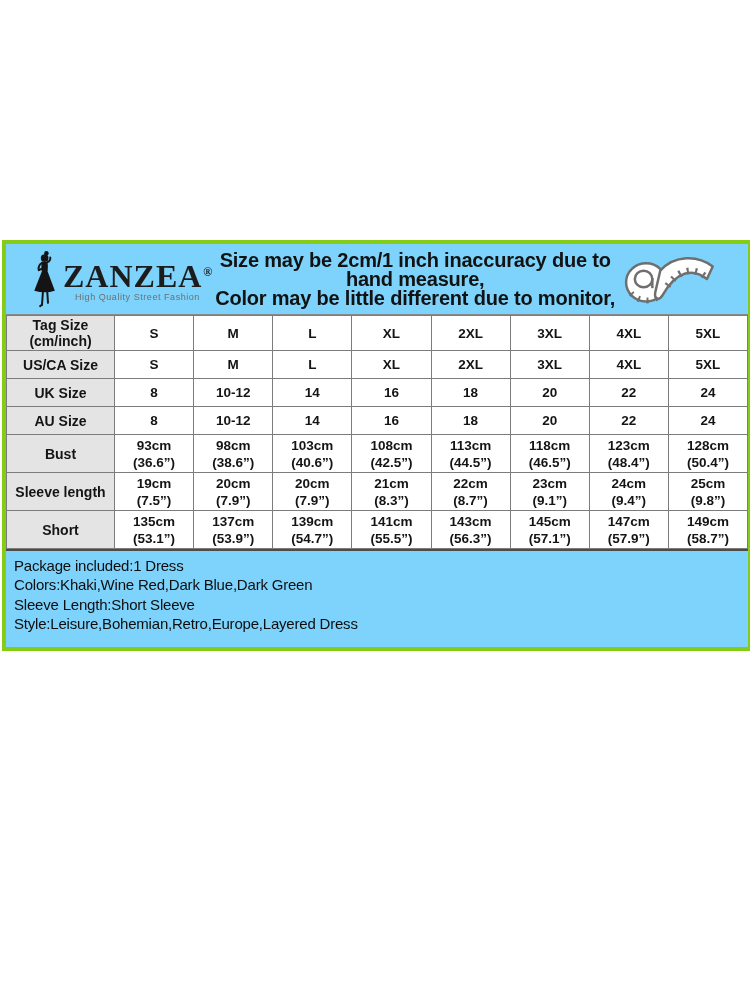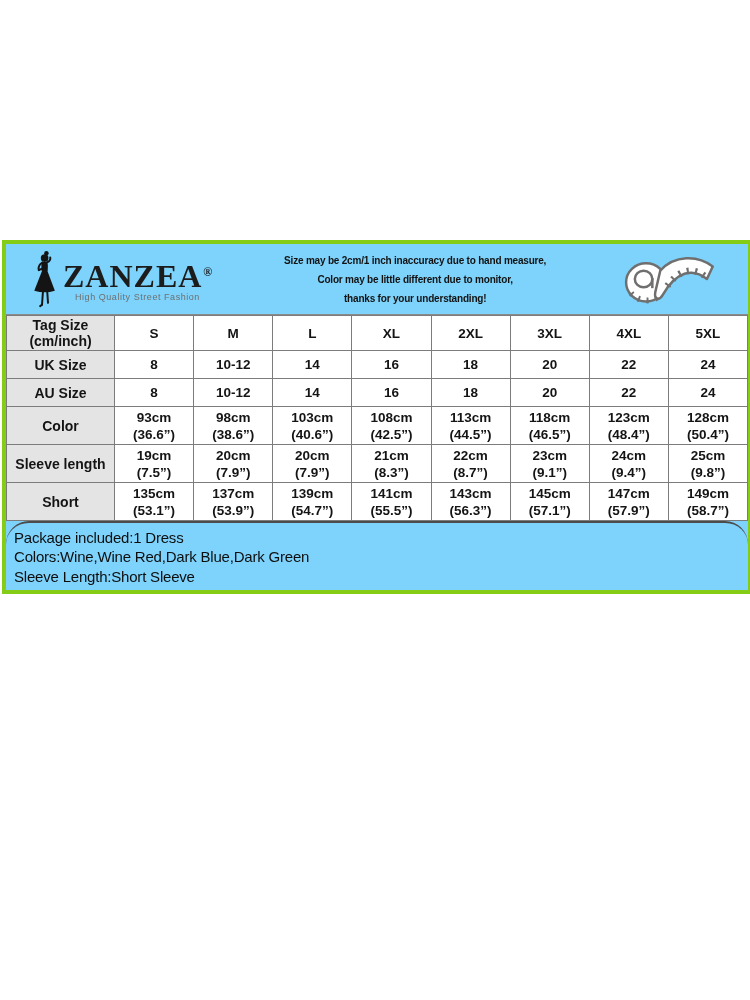--- a/index.html
+++ b/index.html
@@ -16,38 +16,38 @@
   .hdr{height:70px;display:flex;align-items:center;border-bottom:1px solid #8a8a8a;}
   .logo{display:flex;align-items:center;margin-left:24px;flex:none;}
   .logo svg{width:30px;height:58px;display:block;}
   .logo-text{margin-left:3px;}
   .brand-line{
     font-family:"Liberation Serif", serif;font-weight:bold;
     font-size:32px;line-height:30px;letter-spacing:1px;color:#1c1c1c;white-space:nowrap;
   }
   .reg{font-size:12px;vertical-align:11px;letter-spacing:0;margin-left:1px;}
   .tagline{font-size:9px;color:#6f6f6f;letter-spacing:.55px;white-space:nowrap;margin-top:1px;padding-left:12px;}
-  .disc{flex:1;text-align:center;font-weight:bold;font-size:10px;line-height:19px;color:#121212;letter-spacing:-.2px;padding:0 2px;}
+  .disc{flex:1;text-align:center;font-weight:bold;font-size:20px;line-height:19px;color:#121212;letter-spacing:-.2px;padding:0 2px;}
   .tape{width:102px;height:60px;margin-right:28px;flex:none;}
   
   table{width:100%;border-collapse:collapse;table-layout:fixed;padding-left:46px;}
   col.lab{width:108px;}
   th,td{
     border:1.5px solid #7c7c7c;text-align:center;vertical-align:middle;
     font-weight:bold;color:#141414;padding:0 1px;
   }
   th{background:#e4e4e4;font-size:14px;line-height:16px;}
   td{font-size:13.5px;line-height:17px;background:#fff;}
   tr.tag{height:35px;}
   tr.sz{height:28px;}
   tr.meas{height:38px;}
   
   .details{
-    border-top:2px solid #4c4c4c;padding:5px 8px 4px;
-    font-size:15px;line-height:19.4px;color:#0e0e0e;letter-spacing:-.2px;border-radius:23px;
+    border-top:2px solid #4c4c4c;padding:5px 8px 13px;
+    font-size:15px;line-height:19.4px;color:#0e0e0e;letter-spacing:-.2px;
   }
 </style>
 </head>
 <body>
 
 <div class="sheet">
 
   <div class="hdr">
 
     <div class="logo">
@@ -69,21 +69,20 @@
       </svg>
       <div class="logo-text">
         <div class="brand-line"><span>ZANZEA</span><span class="reg">®</span></div>
         <div class="tagline">High Quality Street Fashion</div>
       </div>
     </div>
 
     <div class="disc">
       <div>Size may be 2cm/1 inch inaccuracy due to hand measure,</div>
       <div>Color may be little different due to monitor,</div>
-      <div>thanks for your understanding!</div>
     </div>
 
     <svg class="tape" viewBox="0 0 115 72" aria-hidden="true">
       <g stroke="#6f6f6f" stroke-width="3" fill="#ffffff" stroke-linejoin="round">
         <ellipse cx="30" cy="40" rx="24" ry="23"></ellipse>
         <path d="M47 26 C 64 7, 92 7, 110 21 L 103 36 C 86 22, 66 27, 50 55 C 46 62, 39.5 61, 41 52 Z"></path>
       </g>
       <path d="M100 32 C 85 21, 67 25, 52.5 49" fill="none" stroke="#6f6f6f" stroke-width="8" stroke-dasharray="2.5 7.5"></path>
       <path d="M12 53 A 24 23 0 0 0 44 58" fill="none" stroke="#6f6f6f" stroke-width="7" stroke-dasharray="2.5 8"></path>
       <g stroke="#6f6f6f" stroke-width="3" fill="#ffffff">
@@ -112,20 +111,31 @@
           <td>S</td>
           <td>M</td>
           <td>L</td>
           <td>XL</td>
           <td>2XL</td>
           <td>3XL</td>
           <td>4XL</td>
           <td>5XL</td>
         </tr>
         <tr class="sz">
+          <th>US/CA Size</th>
+          <td>S</td>
+          <td>M</td>
+          <td>L</td>
+          <td>XL</td>
+          <td>2XL</td>
+          <td>3XL</td>
+          <td>4XL</td>
+          <td>5XL</td>
+        </tr>
+        <tr class="sz">
           <th>UK Size</th>
           <td>8</td>
           <td>10-12</td>
           <td>14</td>
           <td>16</td>
           <td>18</td>
           <td>20</td>
           <td>22</td>
           <td>24</td>
         </tr>
@@ -134,21 +144,21 @@
           <td>8</td>
           <td>10-12</td>
           <td>14</td>
           <td>16</td>
           <td>18</td>
           <td>20</td>
           <td>22</td>
           <td>24</td>
         </tr>
         <tr class="meas">
-          <th>Color</th>
+          <th>Bust</th>
           <td>93cm<br>(36.6”)</td>
           <td>98cm<br>(38.6”)</td>
           <td>103cm<br>(40.6”)</td>
           <td>108cm<br>(42.5”)</td>
           <td>113cm<br>(44.5”)</td>
           <td>118cm<br>(46.5”)</td>
           <td>123cm<br>(48.4”)</td>
           <td>128cm<br>(50.4”)</td>
         </tr>
         <tr class="meas">
@@ -171,17 +181,18 @@
           <td>143cm<br>(56.3”)</td>
           <td>145cm<br>(57.1”)</td>
           <td>147cm<br>(57.9”)</td>
           <td>149cm<br>(58.7”)</td>
         </tr>
       </tbody>
   </table>
 
   <div class="details" id="product-details">
       <div>Package included:1 Dress</div>
-      <div>Colors:Wine,Wine Red,Dark Blue,Dark Green</div>
+      <div>Colors:Khaki,Wine Red,Dark Blue,Dark Green</div>
       <div>Sleeve Length:Short Sleeve</div>
+      <div>Style:Leisure,Bohemian,Retro,Europe,Layered Dress</div>
     </div>
 
 </div>
 
 </body></html>

